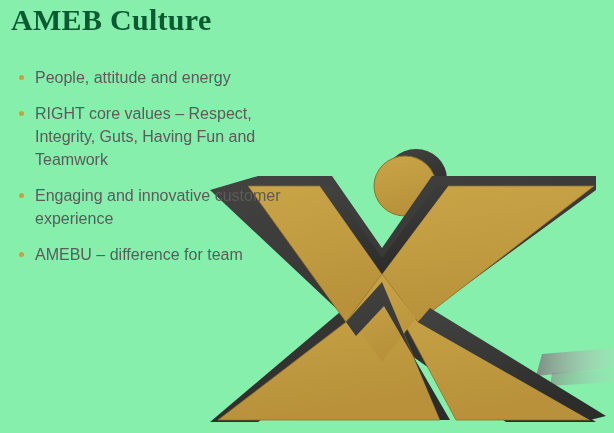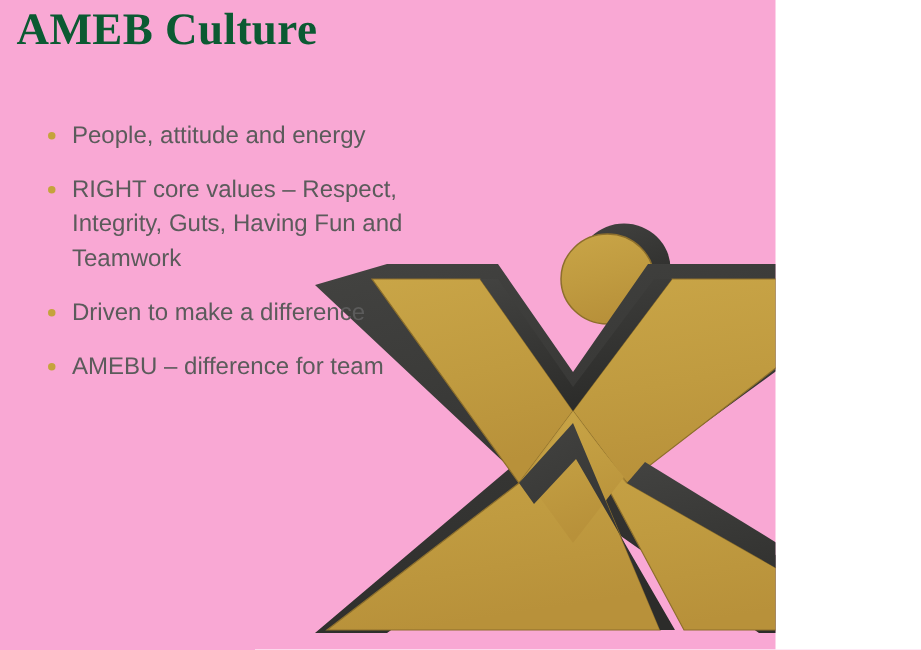--- a/index.html
+++ b/index.html
@@ -6,23 +6,23 @@
     margin: 0;
     padding: 0;
     background: #ffffff;
   }
   body {
     font-family: "Liberation Sans", sans-serif;
   }
 
   #slide {
     position: relative;
-    width: 517px;
+    width: 614px;
     height: 433px;
-    background: #f9a8d4;
+    background: #86efac;
     overflow: hidden;
   }
 
   
   #slide-title {
     position: absolute;
     left: 11px;
     top: 2px;
     font-family: "Liberation Serif", serif;
     font-weight: bold;
@@ -32,21 +32,21 @@
     color: #0b5a32;
     white-space: nowrap;
   }
 
   
   #bullet-list {
     position: absolute;
     left: 6px;
     top: 63px;
     width: 300px;
-    margin: 16px;
+    margin: 3px;
     padding: 0;
     list-style: none;
     z-index: 5;
   }
   .bullet-item {
     position: relative;
     padding-left: 26px;
     margin-bottom: 13px;
     color: #5b5b5b;
     font-size: 16px;
@@ -146,21 +146,21 @@
     <li class="bullet-item">
       <span class="bullet-dot"></span>
       <span class="bullet-text">People, attitude and energy</span>
     </li>
     <li class="bullet-item">
       <span class="bullet-dot"></span>
       <span class="bullet-text">RIGHT core values – Respect, Integrity, Guts, Having Fun and Teamwork</span>
     </li>
     <li class="bullet-item">
       <span class="bullet-dot"></span>
-      <span class="bullet-text">Driven to make a difference</span>
+      <span class="bullet-text">Engaging and innovative customer experience</span>
     </li>
     <li class="bullet-item">
       <span class="bullet-dot"></span>
       <span class="bullet-text">AMEBU – difference for team</span>
     </li>
   </ul>
 
 </div>
 
 </body></html>

